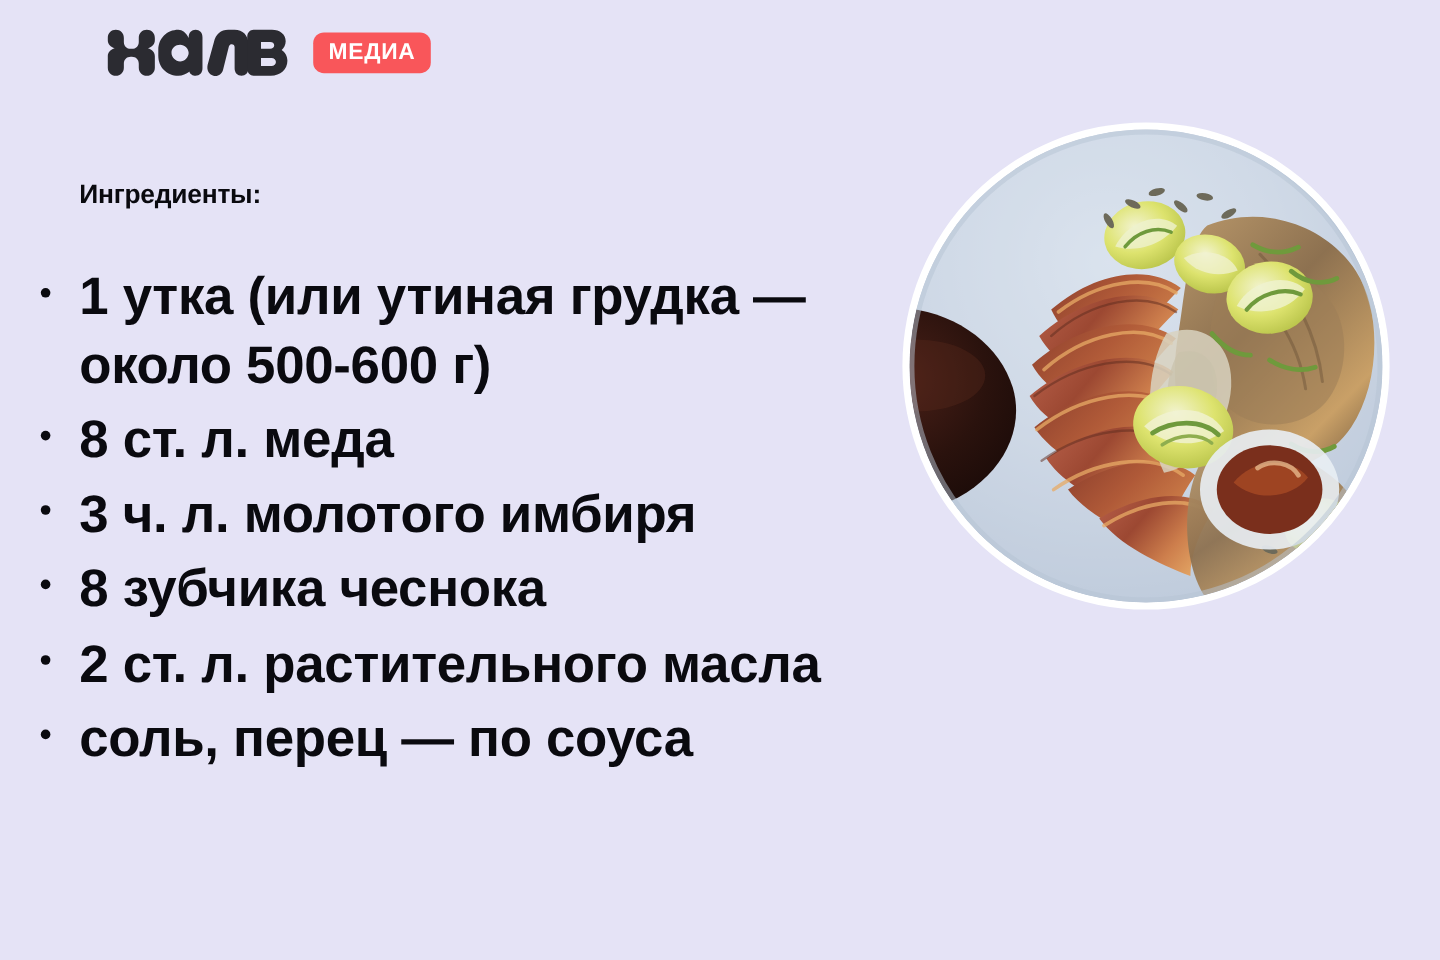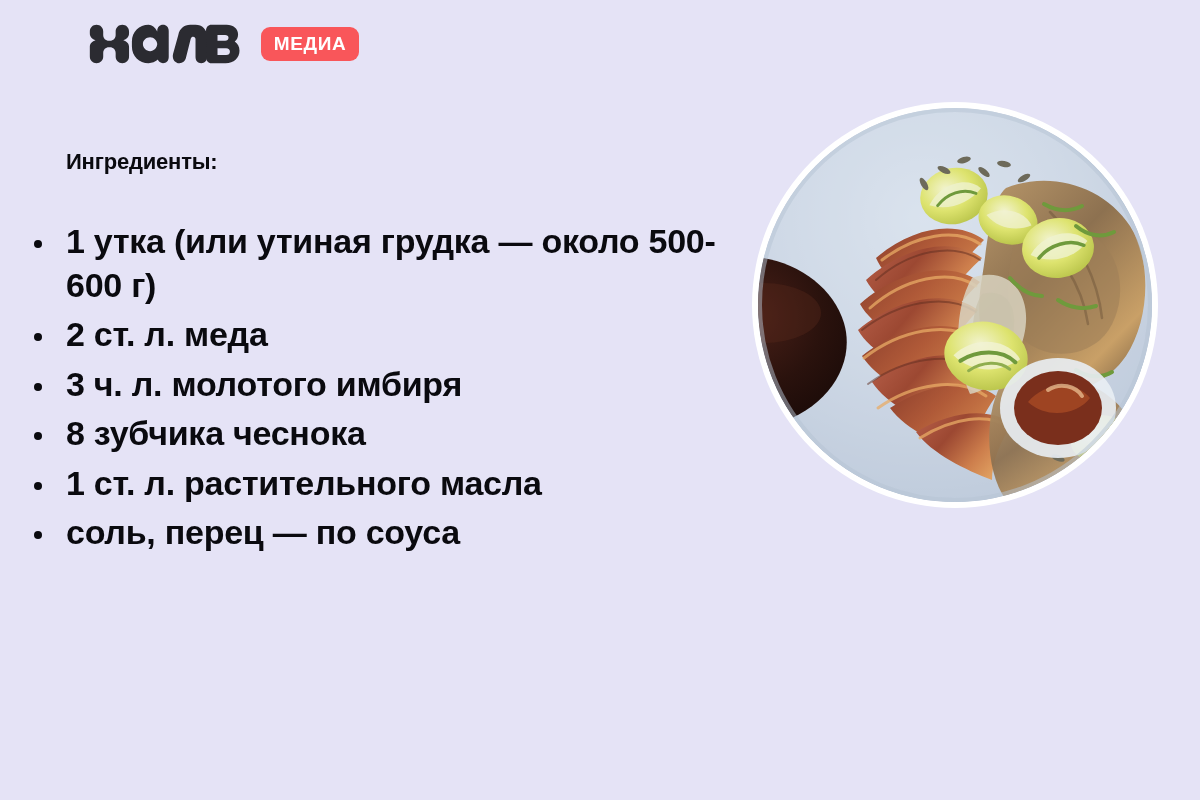--- a/index.html
+++ b/index.html
@@ -69,21 +69,21 @@
   }
   .ing-list {
     list-style: none;
     margin: 0;
     padding: 0;
   }
   .ing-item {
     position: relative;
     margin: 0 0 6px 0;
     padding: 0 0 0 66px;
-    font-size: 34px;
+    font-size: 44px;
     font-weight: bold;
     color: #0a0a0f;
     line-height: 1.28;
     letter-spacing: -0.25px;
     max-width: 700px;
   }
   .ing-item::before {
     content: "";
     position: absolute;
     left: 34px;
@@ -142,24 +142,24 @@
       </g>
     </svg>
     <span class="media-badge">МЕДИА</span>
   </div>
 
   <div class="content">
     <h1 class="heading">Ингредиенты:</h1>
 
     <ul class="ing-list">
       <li class="ing-item">1 утка (или утиная грудка — около 500-600 г)</li>
-      <li class="ing-item">2 ст. л. меда</li>
+      <li class="ing-item">8 ст. л. меда</li>
       <li class="ing-item">3 ч. л. молотого имбиря</li>
       <li class="ing-item">8 зубчика чеснока</li>
-      <li class="ing-item">1 ст. л. растительного масла</li>
+      <li class="ing-item">2 ст. л. растительного масла</li>
       <li class="ing-item">соль, перец — по соуса</li>
     </ul>
   </div>
 
   <div class="photo-wrap">
     <div class="photo">
       <svg width="394" height="394" viewBox="0 0 394 394" aria-hidden="true">
         <defs>
           <radialGradient id="plateG" cx="42%" cy="28%" r="85%">
             <stop offset="0%" stop-color="#e4ecf5"></stop>

